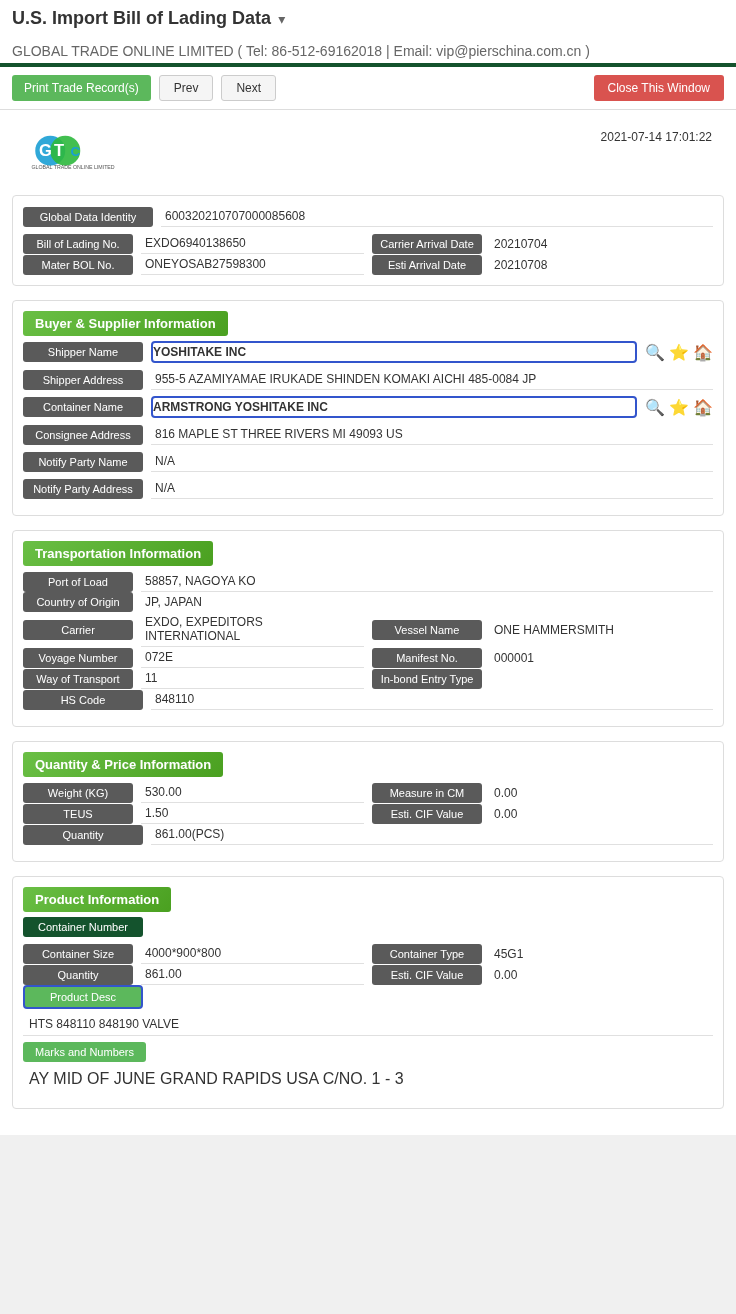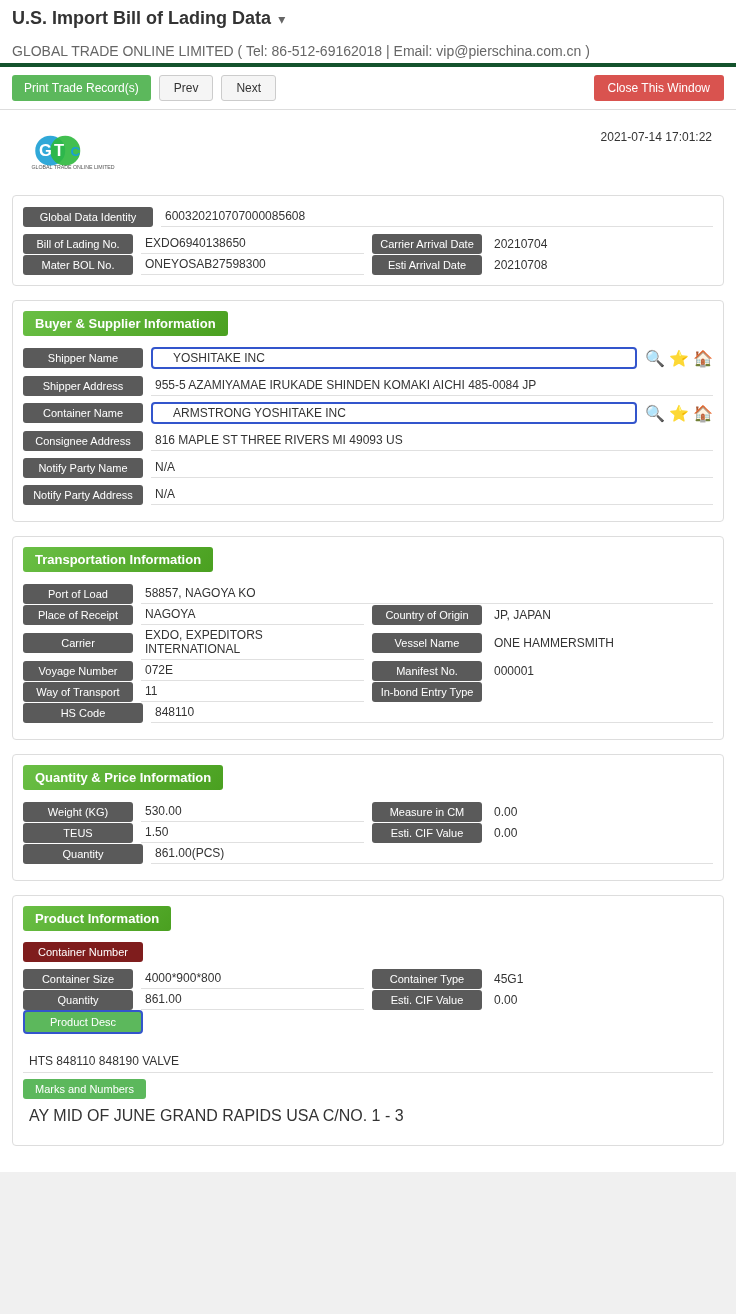--- a/index.html
+++ b/index.html
@@ -21,23 +21,23 @@
     .logo-container { display: flex; flex-direction: column; align-items: center; }
     .timestamp { font-size: 12px; color: #333; }
     
     .card { border: 1px solid #ddd; border-radius: 4px; margin-bottom: 14px; padding: 10px; background: #fff; }
     .field-label { background: #5a5a5a; color: #fff; font-size: 11px; padding: 4px 8px; border-radius: 3px; min-width: 120px; text-align: center; margin-right: 8px; }
     .field-label-green { background: #5cb85c; }
     .field-label-orange { background: #f0a020; }
     .field-value { font-size: 12px; color: #333; flex: 1; border-bottom: 1px solid #e0e0e0; padding: 3px 4px; }
     .field-value-plain { font-size: 12px; color: #333; flex: 1; padding: 3px 4px; }
     
-    .section-header { background: linear-gradient(135deg, #6abf45, #4aa020); color: #fff; font-size: 13px; font-weight: bold; padding: 5px 12px; border-radius: 3px; display: inline-block; margin-bottom: 11px; }
-    
-    .highlighted-field { border: 2px solid #3355cc; border-radius: 4px; padding: 2px 20px; }
+    .section-header { background: linear-gradient(135deg, #6abf45, #4aa020); color: #fff; font-size: 13px; font-weight: bold; padding: 5px 12px; border-radius: 3px; display: inline-block; margin-bottom: 5px; }
+    
+    .highlighted-field { border: 2px solid #3355cc; border-radius: 4px; padding: 2px 0; font-weight: bold; }
     
     .icons-row { display: flex; gap: 4px; align-items: center; margin-left: 8px; }
     .icon-search { color: #aaa; font-size: 16px; cursor: pointer; }
     .icon-star { color: #f0c040; font-size: 16px; cursor: pointer; }
     .icon-home { color: #4a8a4a; font-size: 16px; cursor: pointer; }
     
     .full-row { display: flex; align-items: center; margin-bottom: 6px; }
     .full-row .field-label { min-width: 120px; }
     .full-row .field-value { flex: 1; }
     
@@ -162,24 +162,20 @@
 
     <div class="two-field-row">
       <div class="half">
         <span class="field-label">Port of Load</span>
         <span class="field-value">58857, NAGOYA KO</span>
       </div>
     </div>
 
     <div class="two-field-row">
       <div class="half">
-        <span class="field-label">Place of Receipt</span>
-        <span class="field-value">NAGOYA</span>
-      </div>
-      <div class="half">
         <span class="field-label">Country of Origin</span>
         <span class="field-value-plain">JP, JAPAN</span>
       </div>
     </div>
 
     <div class="two-field-row">
       <div class="half">
         <span class="field-label">Carrier</span>
         <span class="field-value">EXDO, EXPEDITORS INTERNATIONAL</span>
       </div>
@@ -245,21 +241,21 @@
     <div class="full-row">
       <span class="field-label">Quantity</span>
       <span class="field-value">861.00(PCS)</span>
     </div>
   </div>
 
   <div class="card">
     <div><span class="section-header">Product Information</span></div>
 
     <div class="full-row">
-      <span class="field-label field-label-orange" style="background:#7f1d1d;">Container Number</span>
+      <span class="field-label field-label-orange" style="background:#14532d;">Container Number</span>
     </div>
 
     <div class="two-field-row">
       <div class="half">
         <span class="field-label">Container Size</span>
         <span class="field-value">4000*900*800</span>
       </div>
       <div class="half">
         <span class="field-label">Container Type</span>
         <span class="field-value-plain">45G1</span>
@@ -271,21 +267,21 @@
         <span class="field-label">Quantity</span>
         <span class="field-value">861.00</span>
       </div>
       <div class="half">
         <span class="field-label">Esti. CIF Value</span>
         <span class="field-value-plain">0.00</span>
       </div>
     </div>
 
     <div style="margin-bottom:6px;">
-      <span class="field-label field-label-green" style="display:inline-block; margin-bottom:16px; border:2px solid #3355cc; border-radius:4px; padding:4px 12px;">Product Desc</span>
+      <span class="field-label field-label-green" style="display:inline-block; margin-bottom:4px; border:2px solid #3355cc; border-radius:4px; padding:4px 12px;">Product Desc</span>
       <div style="padding:4px 6px; font-size:12px; border-bottom:1px solid #e0e0e0;">HTS 848110 848190 VALVE</div>
     </div>
 
     <div style="margin-bottom:6px;">
       <span class="field-label field-label-green" style="display:inline-block; margin-bottom:4px; padding:4px 12px;">Marks and Numbers</span>
       <div style="padding:4px 6px; font-size:16px;">AY MID OF JUNE GRAND RAPIDS USA C/NO. 1 - 3</div>
     </div>
   </div>
 
 </div>

